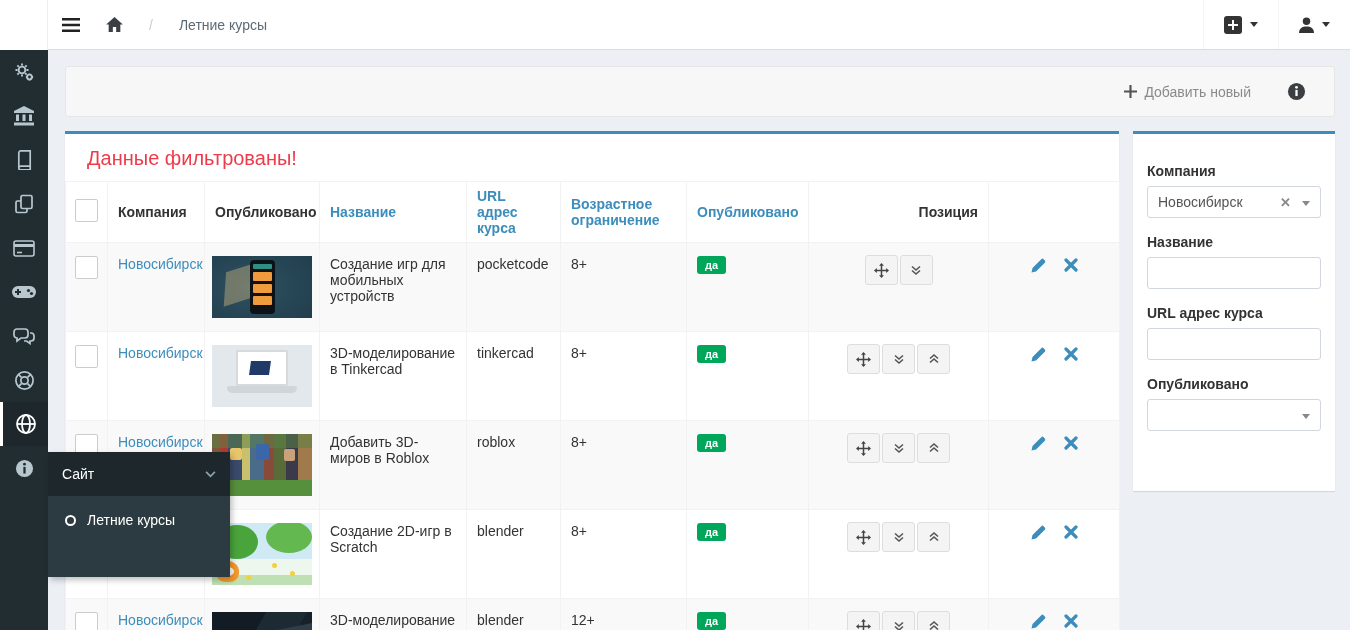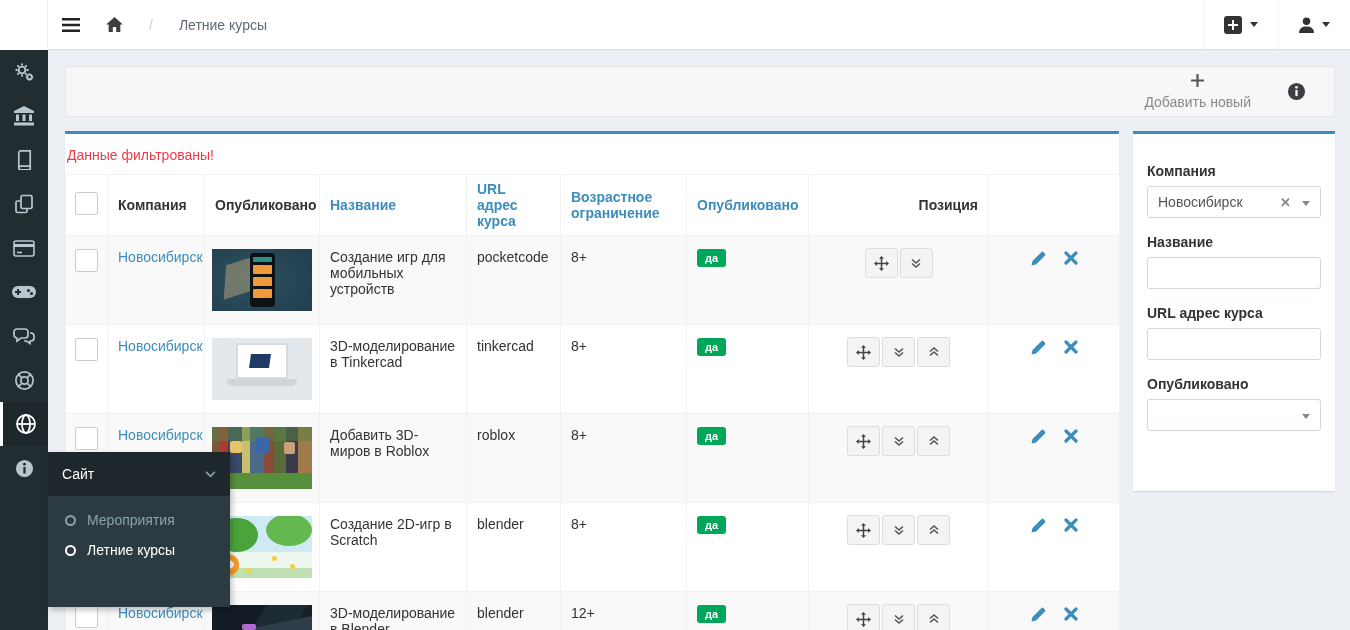--- a/index.html
+++ b/index.html
@@ -29,26 +29,26 @@
   .flyout-menu { list-style:none; background:#2c3b41; padding:9px 0 12px; }
   .sub-item { height:30px; display:flex; align-items:center; gap:11px; padding-left:17px; color:#8aa4af; font-size:14px; cursor:pointer; }
   .sub-item .radio { width:11px; height:11px; border:2px solid #8aa4af; border-radius:50%; flex:none; }
   .sub-item.active { color:#fff; }
   .sub-item.active .radio { border-color:#fff; }
 
   
   .main { position:absolute; left:48px; top:50px; width:1302px; height:580px; background:#ecf0f5; }
 
   .toolbar-box { position:absolute; left:17px; top:16px; width:1270px; height:51px; background:#f7f7f7; border:1px solid #e6e6e6; border-radius:3px; display:flex; align-items:center; justify-content:flex-end; padding-right:28px; gap:36px; }
-  .add-new { display:flex; align-items:center; gap:7px; background:none; border:none; color:#8a8a8a; font-size:14px; font-family:inherit; cursor:pointer;flex-direction:column; }
+  .add-new { display:flex; align-items:center; gap:7px; background:none; border:none; color:#8a8a8a; font-size:14px; font-family:inherit; cursor:pointer; }
   .info-btn { display:flex; cursor:pointer; }
 
   .card { background:#fff; border-top:3px solid #3c8dbc; box-shadow:0 1px 1px rgba(0,0,0,.1); }
   .table-card { position:absolute; left:17px; top:81px; width:1054px; height:560px; }
-  .notice { padding:13px 2px 11px; color:#ee3b4b; font-size:14px; }
+  .notice { padding:13px 22px 11px; color:#ee3b4b; font-size:20px; }
 
   table { width:100%; border-collapse:collapse; font-size:14px; table-layout:fixed; }
   th, td { border:1px solid #f2f2f2; }
   thead th { height:52px; vertical-align:middle; padding:6px 10px; text-align:left; font-weight:bold; color:#333; background:#fff; }
   thead th.link { color:#3c8dbc; cursor:pointer; }
   thead th.center { text-align:right; }
   tbody tr { height:78px; }
   tbody tr:nth-child(odd) { background:#f9f9f9; }
   tbody td { vertical-align:top; padding:13px 10px 8px; color:#333; }
   td.c-check, th.c-check { text-align:center; padding-left:0; padding-right:0; }
@@ -216,24 +216,20 @@
 </nav>
 
 <div class="flyout">
   <div class="flyout-head">
     <span>Сайт</span>
     <svg width="11" height="7" viewBox="0 0 12 8" fill="none" stroke="#8aa4af" stroke-width="2">
         <path d="M1 1l5 5 5-5"></path>
       </svg>
   </div>
   <ul class="flyout-menu" id="submenu">
-      <li class="sub-item">
-        <span class="radio"></span>
-        <span class="sub-label">Мероприятия</span>
-      </li>
       <li class="sub-item active">
         <span class="radio"></span>
         <span class="sub-label">Летние курсы</span>
       </li>
       <li class="sub-item"></li>
     </ul>
 </div>
 
 <main class="main">
 

